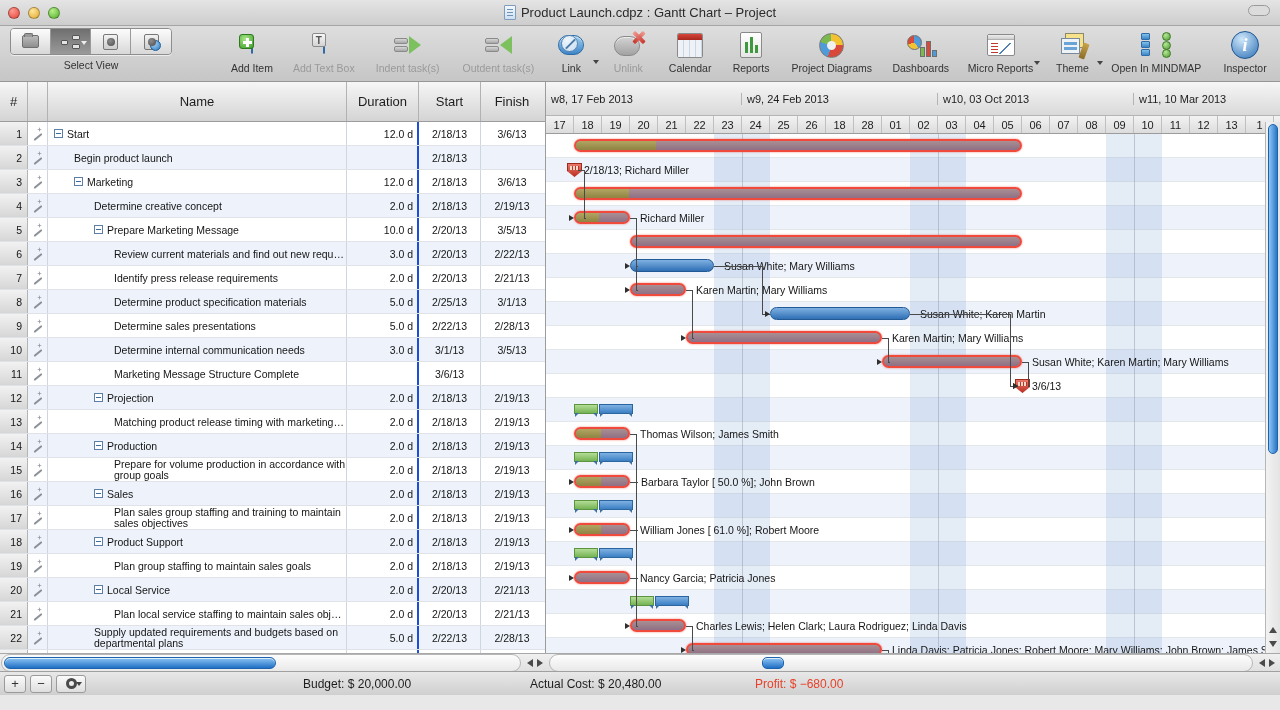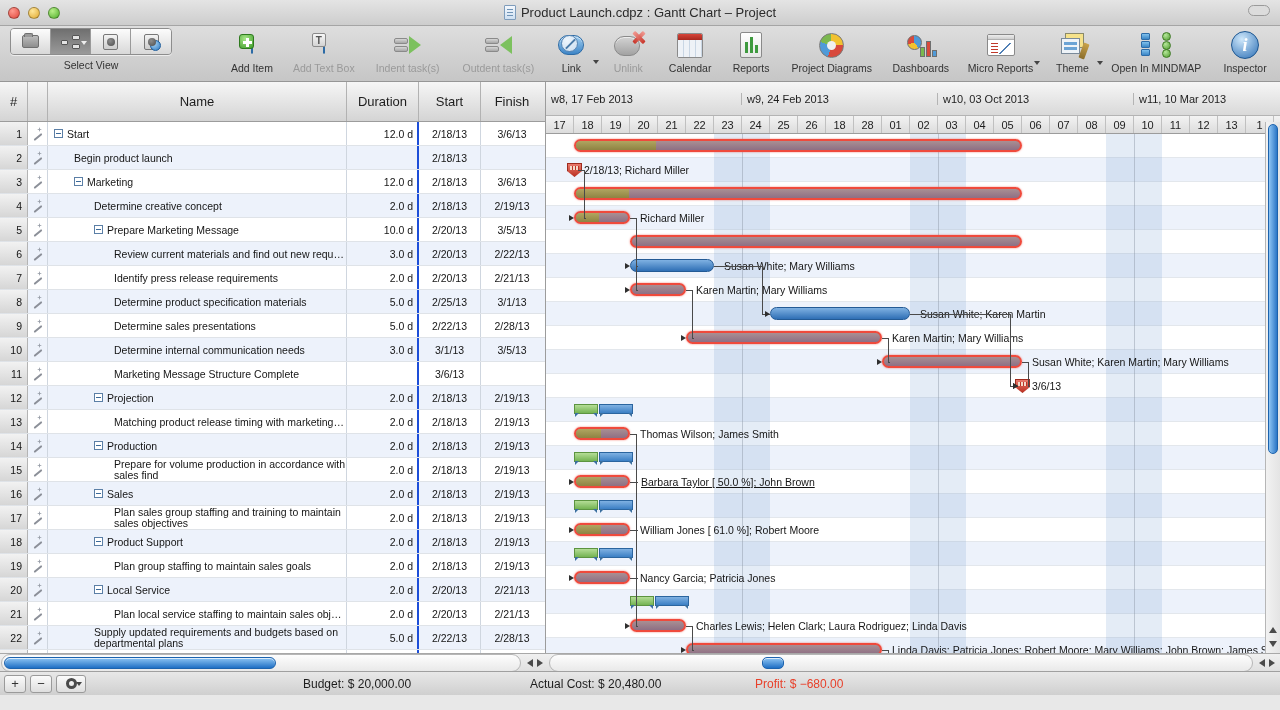--- a/index.html
+++ b/index.html
@@ -654,21 +654,21 @@
             <div class="cell-dur">2.0 d</div>
             <div class="cell-start">2/18/13</div>
             <div class="cell-fin">2/19/13</div>
           </div>
           <div class="grow">
             <div class="cell-num">15</div>
             <div class="cell-ico">
               <span class="wand"></span>
             </div>
             <div class="cell-name" style="padding-left:66px">
-              <span class="nm two">Prepare for volume production in accordance with sales find</span>
+              <span class="nm two">Prepare for volume production in accordance with group goals</span>
             </div>
             <div class="cell-dur">2.0 d</div>
             <div class="cell-start">2/18/13</div>
             <div class="cell-fin">2/19/13</div>
           </div>
           <div class="grow alt">
             <div class="cell-num">16</div>
             <div class="cell-ico">
               <span class="wand"></span>
             </div>
@@ -872,21 +872,21 @@
             <div class="bar summary" style="left: 53px; top: 270px; width: 34px;"></div>
             <div class="bar crit" style="left: 28px; top: 293px; width: 56px;">
               <div class="prog" style="width: 48%;"></div>
             </div>
             <div class="res" style="left: 94px; top: 294px;">Thomas Wilson; James Smith</div>
             <div class="bar summary green" style="left: 28px; top: 318px; width: 24px;"></div>
             <div class="bar summary" style="left: 53px; top: 318px; width: 34px;"></div>
             <div class="bar crit" style="left: 28px; top: 341px; width: 56px;">
               <div class="prog" style="width: 48%;"></div>
             </div>
-            <div class="res" style="left: 95px; top: 342px; text-decoration: underline;">Barbara Taylor [ 50.0 %]; John Brown</div>
+            <div class="res" style="left: 95px; top: 342px;">Barbara Taylor [ 50.0 %]; John Brown</div>
             <div class="bar summary green" style="left: 28px; top: 366px; width: 24px;"></div>
             <div class="bar summary" style="left: 53px; top: 366px; width: 34px;"></div>
             <div class="bar crit" style="left: 28px; top: 389px; width: 56px;">
               <div class="prog" style="width: 48%;"></div>
             </div>
             <div class="res" style="left: 94px; top: 390px;">William Jones [ 61.0 %]; Robert Moore</div>
             <div class="bar summary green" style="left: 28px; top: 414px; width: 24px;"></div>
             <div class="bar summary" style="left: 53px; top: 414px; width: 34px;"></div>
             <div class="bar crit" style="left: 28px; top: 437px; width: 56px;"></div>
             <div class="res" style="left: 94px; top: 438px;">Nancy Garcia; Patricia Jones</div>

